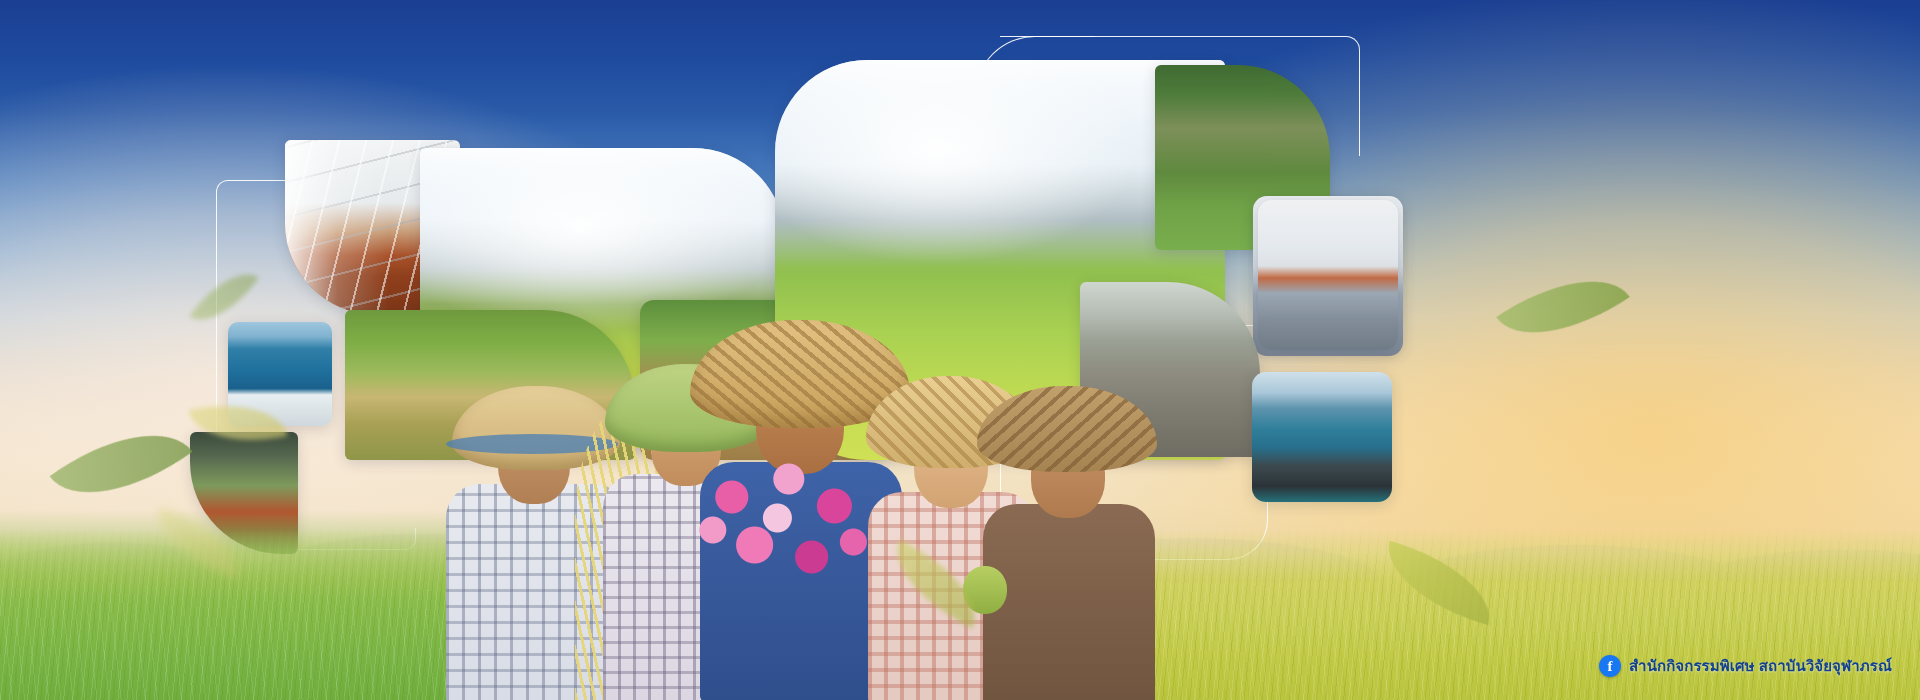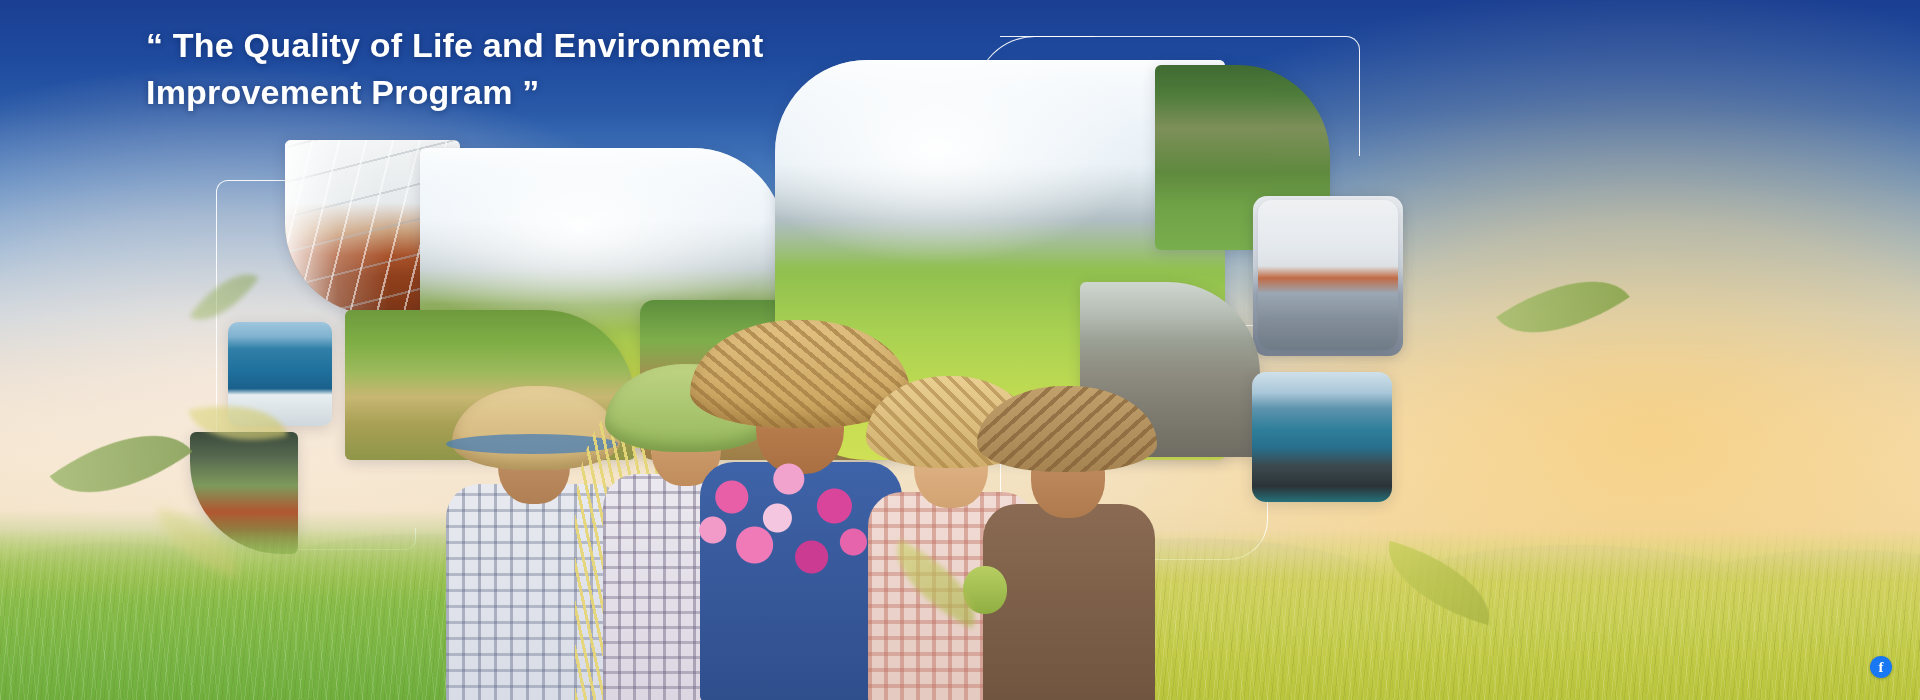--- a/index.html
+++ b/index.html
@@ -379,20 +379,19 @@
   </div>
 
   <div class="leaf" style="left:56px;top:432px;width:130px;height:64px;transform:rotate(-36deg);background:linear-gradient(120deg,#9fb86e,#7e9b4e);opacity:.82;"></div>
   <div class="leaf blur" style="left:192px;top:400px;width:92px;height:46px;transform:rotate(-12deg);background:linear-gradient(120deg,#e0d98a,#cfc86e);opacity:.66;"></div>
   <div class="leaf blur2" style="left:150px;top:520px;width:96px;height:44px;transform:rotate(18deg);background:linear-gradient(120deg,#dcd98f,#c7c870);opacity:.5;"></div>
   <div class="leaf blur" style="left:188px;top:280px;width:72px;height:34px;transform:rotate(-54deg);background:linear-gradient(120deg,#a9bf74,#8aa456);opacity:.55;"></div>
   <div class="leaf" style="left:1502px;top:278px;width:122px;height:58px;transform:rotate(-34deg);background:linear-gradient(120deg,#a5bd6c,#85a34a);opacity:.85;"></div>
   <div class="leaf" style="left:1380px;top:556px;width:118px;height:54px;transform:rotate(16deg);background:linear-gradient(120deg,#c9cf5c,#a8b444);opacity:.80;"></div>
   <div class="leaf blur" style="left:884px;top:560px;width:104px;height:48px;transform:rotate(26deg);background:linear-gradient(120deg,#cdd26a,#aab54c);opacity:.62;"></div>
 
-  <div class="headline">“ The Quality of Life and Environment
-Improvement Program  ”</div>
 
   <div class="fb">
     <span class="fb-icon">f</span>
+    <span class="fb-text">สำนักกิจกรรมพิเศษ สถาบันวิจัยจุฬาภรณ์</span>
   </div>
 
 </div>
 
 </body></html>

